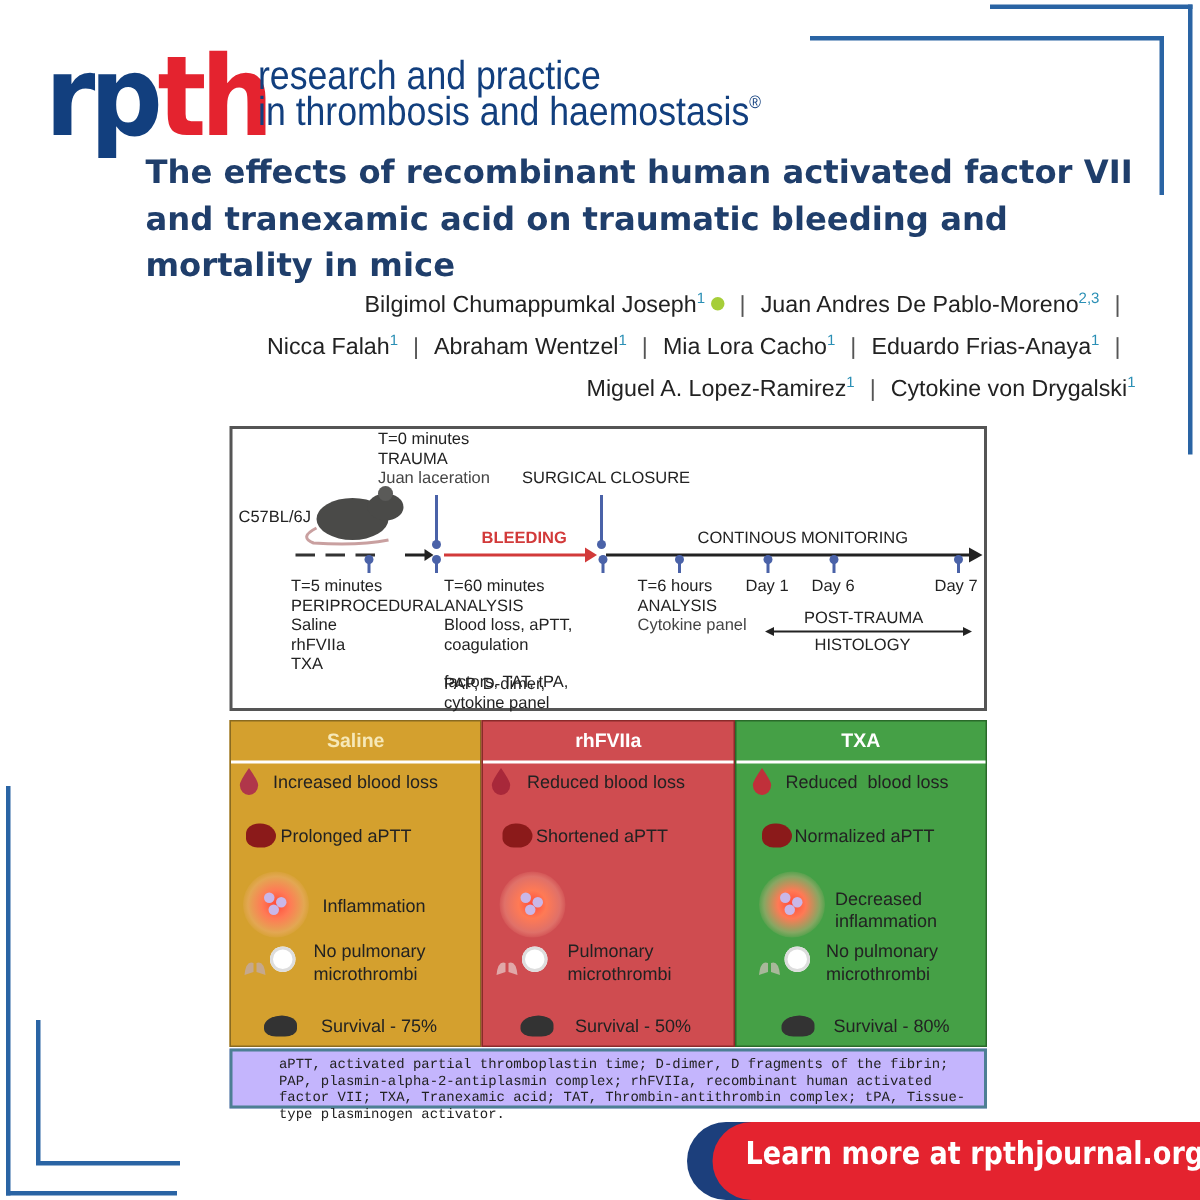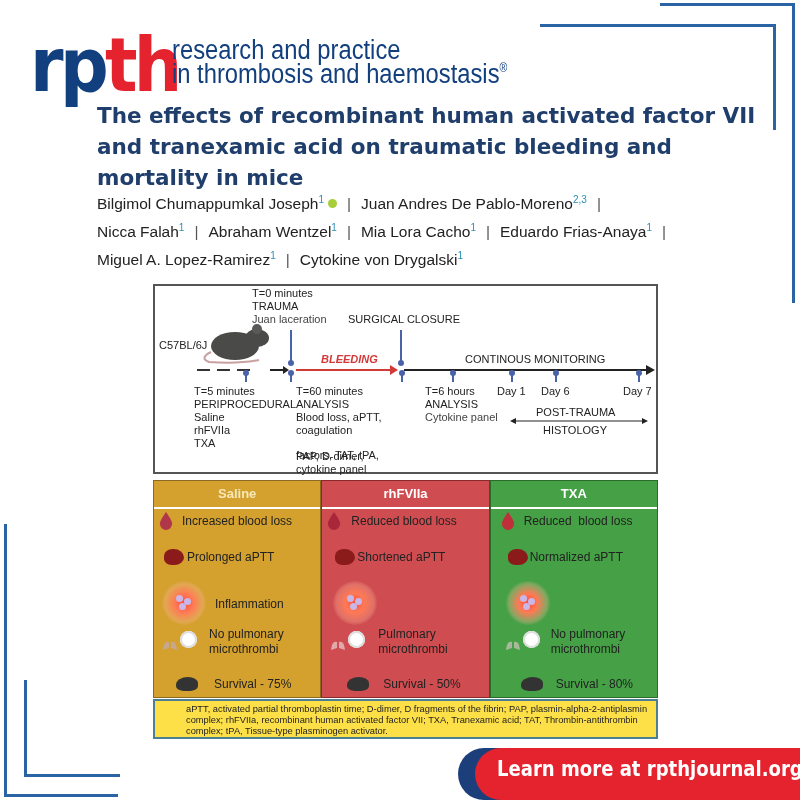--- a/index.html
+++ b/index.html
@@ -5,43 +5,43 @@
   html,body{margin:0;padding:0;}
   body{width:800px;height:800px;position:relative;background:#ffffff;overflow:hidden;font-family:"Liberation Sans",sans-serif;}
   .abs{position:absolute;}
   .line{position:absolute;background:#2a64a4;}
   .logo{position:absolute;left:30px;top:28px;font-family:"DejaVu Sans",sans-serif;font-weight:bold;font-size:74px;letter-spacing:-4px;line-height:1;transform:scaleX(0.92);transform-origin:left top;}
   .logo .rp{color:#123f7e;}
   .logo .th{color:#e4232f;}
   .journal{position:absolute;left:172px;top:38px;color:#123f7e;font-family:"Liberation Sans",sans-serif;font-size:27px;line-height:24px;transform:scaleX(0.88);transform-origin:left top;}
   .journal sup{font-size:12px;vertical-align:top;line-height:12px;}
   .title{position:absolute;left:97px;top:100px;width:680px;color:#1f3e6b;font-family:"DejaVu Sans",sans-serif;font-weight:bold;font-size:21.5px;line-height:31px;}
-  .authors{position:absolute;left:97px;top:188px;width:660px;color:#222;font-family:"Liberation Sans",sans-serif;font-size:15.5px;line-height:24px;}
+  .authors{position:absolute;left:97px;top:188px;width:660px;color:#222;font-family:"Liberation Sans",sans-serif;font-size:15.5px;line-height:24px;text-align:right;}
   .authors .a{white-space:nowrap;}
   .authors sup{color:#2a8fb5;font-size:10px;}
   .authors .sep{color:#555;margin:0 10px;}
   .orcid{display:inline-block;width:9px;height:9px;border-radius:50%;background:#a6ce39;margin-left:4px;vertical-align:1px;}
   .figure{position:absolute;left:153px;top:284px;width:505px;height:190px;border:2px solid #555;background:#fff;box-sizing:border-box;}
   .fl{position:absolute;font-size:11px;color:#222;line-height:13px;white-space:nowrap;}
   .fl.b{font-weight:normal;}
-  .fl.red{color:#d23a3a;font-weight:bold;font-style:italic;}
+  .fl.red{color:#d23a3a;font-weight:bold;}
   .pin{position:absolute;width:2px;background:#4a62a8;}
   .pin::after{content:"";position:absolute;left:-2px;top:-2px;width:6px;height:6px;border-radius:50%;background:#4a62a8;}
   .cols{position:absolute;left:153px;top:480px;width:505px;height:218px;display:flex;}
   .col{flex:1;position:relative;border:1px solid #8a6a20;box-sizing:border-box;}
   .col .hdr{height:26px;line-height:26px;text-align:center;color:#fff;font-size:13px;font-weight:bold;border-bottom:2px solid #fff;}
   .row{position:absolute;font-size:12px;color:#222;line-height:15px;}
   .drop{position:absolute;width:14px;height:18px;}
   .clot{position:absolute;width:20px;height:16px;background:#8b1a1a;border-radius:45% 55% 50% 40%;}
   .inflam{position:absolute;width:44px;height:44px;border-radius:50%;background:radial-gradient(circle,#ff4a3a 0%,#ff7a55 30%,rgba(255,180,150,0.35) 60%,rgba(255,255,255,0) 75%);}
   .inflam i{position:absolute;width:7px;height:7px;border-radius:50%;background:#c9b7e8;}
   .lung{position:absolute;width:16px;height:18px;}
   .cell{position:absolute;width:17px;height:17px;border-radius:50%;background:#fff;box-shadow:inset 0 0 0 2px #ddd;}
   .mouse{position:absolute;width:22px;height:14px;background:#333;border-radius:60% 50% 40% 40%;}
-  .legend{position:absolute;left:153px;top:699px;width:505px;height:40px;background:#fde047;border:2px solid #4d7f94;box-sizing:border-box;padding:3px 0 0 31px;font-size:9.3px;line-height:11px;color:#222;}
+  .legend{position:absolute;left:153px;top:699px;width:505px;height:40px;background:#c4b5fd;border:2px solid #4d7f94;box-sizing:border-box;padding:3px 0 0 31px;font-size:9.3px;line-height:11px;color:#222;font-family:Liberation Mono, monospace;}
   .cta{position:absolute;left:458px;top:748px;width:342px;height:52px;background:#1c3f7c;border-radius:28px 0 0 28px;}
   .cta-red{position:absolute;left:475px;top:748px;width:325px;height:52px;background:#e4232f;border-radius:28px 0 0 28px;}
   .cta-text{position:absolute;left:497px;top:757px;color:#fff;font-family:"DejaVu Sans",sans-serif;font-size:21px;font-weight:bold;transform:scaleX(0.86);transform-origin:left top;white-space:nowrap;}
 </style>
 </head>
 <body>
 
 <div class="line" style="left:660px;top:3px;width:135px;height:3px;"></div>
 <div class="line" style="left:792px;top:3px;width:3px;height:300px;"></div>
 <div class="line" style="left:540px;top:24px;width:236px;height:3px;"></div>
@@ -190,20 +190,21 @@
         <path d="M7 0 Q14 10 13 12 A6 6 0 0 1 1 12 Q0 10 7 0Z" fill="#c0303a"></path>
       </svg>
     <div class="row" style="left:33px;top:33px;white-space:pre">Reduced  blood loss</div>
     <div class="clot" style="left:17px;top:68px"></div>
     <div class="row" style="left:39px;top:69px">Normalized aPTT</div>
     <div class="inflam" style="left:15px;top:100px">
         <i style="left:14px;top:14px"></i>
         <i style="left:22px;top:17px"></i>
         <i style="left:17px;top:22px"></i>
       </div>
+    <div class="row" style="left:66px;top:111px;width:90px">Decreased inflammation</div>
     <svg class="lung" style="left:14px;top:153px" viewBox="0 0 16 18">
         <path d="M7 2 V8 Q2 6 1 16 L7 14Z M9 2 V8 Q14 6 15 16 L9 14Z" fill="#a8b89a"></path>
       </svg>
     <div class="cell" style="left:32px;top:150px"></div>
     <div class="row" style="left:60px;top:146px">No pulmonary</div>
     <div class="row" style="left:60px;top:161px">microthrombi</div>
     <div class="mouse" style="left:30px;top:196px"></div>
     <div class="row" style="left:65px;top:196px">Survival - 80%</div>
   </div>
 </div>

